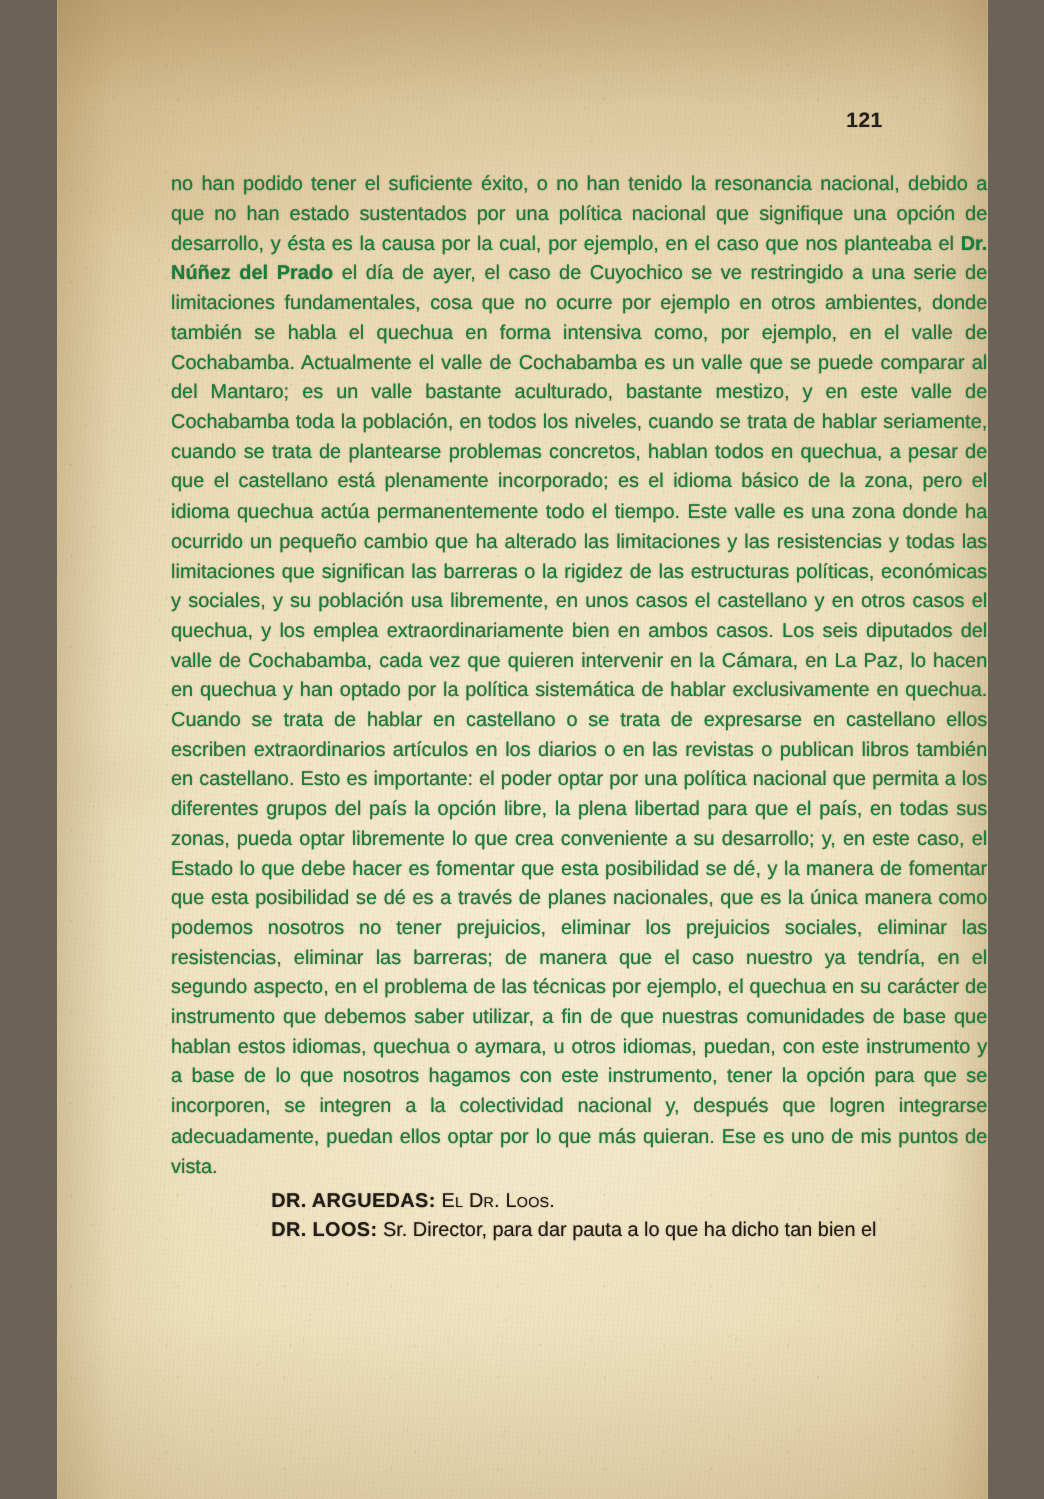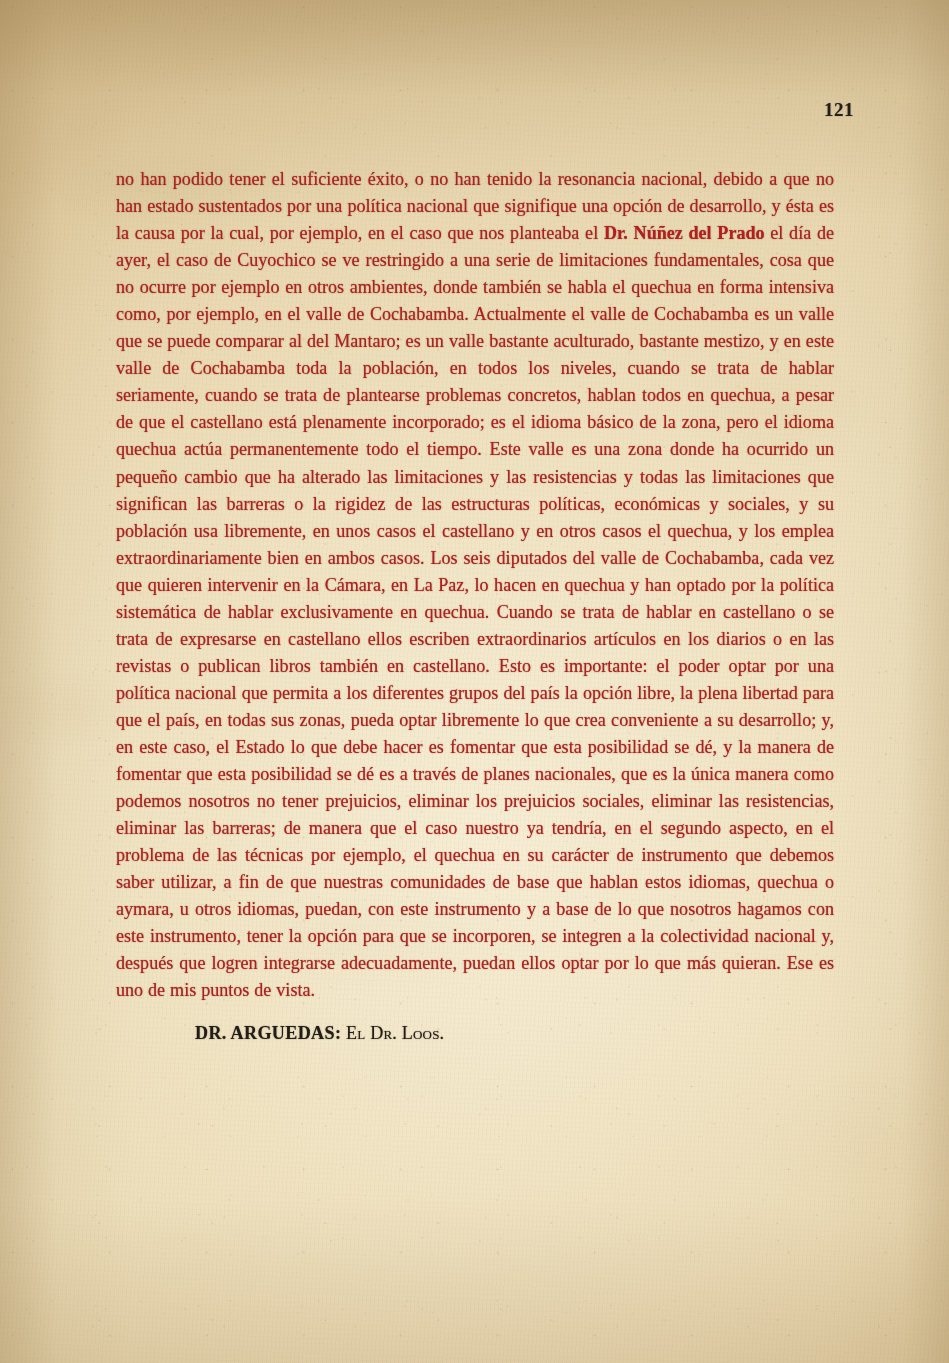--- a/index.html
+++ b/index.html
@@ -3,26 +3,26 @@
 <meta charset="utf-8">
 <style>
   html, body {
     margin: 0;
     padding: 0;
     background: #6b6258;
   }
 
   #page {
     position: relative;
-    width: 949px;
+    width: 846px;
     height: 1363px;
     margin: 0 auto;
     overflow: hidden;
     background-color: #e7d7b4;
-    font-family: Liberation Serif, serif;
+    font-family: Liberation Sans, sans-serif;
   }
 
   
   .paper-base {
     position: absolute;
     inset: 0;
     background:
       radial-gradient(ellipse 120% 95% at 52% 62%,
         rgba(247,238,214,0.95) 0%,
         rgba(240,226,192,0.70) 38%,
@@ -93,26 +93,26 @@
   }
 
   .textblock {
     position: absolute;
     left: 100px;
     top: 150px;
     width: 750px;
   }
 
   p.body {
-    margin: 16px;
+    margin: 4px;
     font-size: 18.1px;
     line-height: 27.05px;
     text-align: justify;
     text-align-last: left;
-    color: #b91c1c;
+    color: #15803d;
     word-spacing: .4px;
     text-shadow: 0 0 1.05px rgba(58,44,26,.55), 0 0 2.2px rgba(90,70,40,.14);
   }
 
   p.speaker {
     margin: 0;
     font-size: 18.1px;
     line-height: 27.05px;
     text-align: justify;
     text-align-last: left;
@@ -150,16 +150,17 @@
   <div class="content">
 
     <div class="folio">121</div>
 
     <div class="textblock">
 
       <p class="body"><span>no han podido tener el suficiente éxito, o no han tenido la resonancia nacional, debido a que no han estado sustentados por una política nacional que signifique una opción de desarrollo, y ésta es la causa por la cual, por ejemplo, en el caso que nos planteaba el </span><span class="bold-inline">Dr. Núñez del Prado</span><span> el día de ayer, el caso de Cuyochico se ve restringido a una serie de limitaciones fundamentales, cosa que no ocurre por ejemplo en otros ambientes, donde también se habla el quechua en forma intensiva como, por ejemplo, en el valle de Cochabamba. Actualmente el valle de Cochabamba es un valle que se puede comparar al del Mantaro; es un valle bastante aculturado, bastante mestizo, y en este valle de Cochabamba toda la población, en todos los niveles, cuando se trata de hablar seriamente, cuando se trata de plantearse problemas concretos, hablan todos en quechua, a pesar de que el castellano está plenamente incorporado; es el idioma básico de la zona, pero el idioma quechua actúa permanentemente todo el tiempo. Este valle es una zona donde ha ocurrido un pequeño cambio que ha alterado las limitaciones y las resistencias y todas las limitaciones que significan las barreras o la rigidez de las estructuras políticas, económicas y sociales, y su población usa libremente, en unos casos el castellano y en otros casos el quechua, y los emplea extraordinariamente bien en ambos casos. Los seis diputados del valle de Cochabamba, cada vez que quieren intervenir en la Cámara, en La Paz, lo hacen en quechua y han optado por la política sistemática de hablar exclusivamente en quechua. Cuando se trata de hablar en castellano o se trata de expresarse en castellano ellos escriben extraordinarios artículos en los diarios o en las revistas o publican libros también en castellano. Esto es importante: el poder optar por una política nacional que permita a los diferentes grupos del país la opción libre, la plena libertad para que el país, en todas sus zonas, pueda optar libremente lo que crea conveniente a su desarrollo; y, en este caso, el Estado lo que debe hacer es fomentar que esta posibilidad se dé, y la manera de fomentar que esta posibilidad se dé es a través de planes nacionales, que es la única manera como podemos nosotros no tener prejuicios, eliminar los prejuicios sociales, eliminar las resistencias, eliminar las barreras; de manera que el caso nuestro ya tendría, en el segundo aspecto, en el problema de las técnicas por ejemplo, el quechua en su carácter de instrumento que debemos saber utilizar, a fin de que nuestras comunidades de base que hablan estos idiomas, quechua o aymara, u otros idiomas, puedan, con este instrumento y a base de lo que nosotros hagamos con este  instrumento, tener la opción para que se incorporen, se integren a la colectividad nacional y, después que logren integrarse adecuadamente, puedan ellos optar por lo que más quieran. Ese es uno de mis puntos de vista.</span></p>
 
       <p class="speaker sp-first"><span class="spk-name">DR. ARGUEDAS:</span><span class="smallcaps"> <span>El Dr. Loos.</span></span></p>
 
+      <p class="speaker sp-second"><span class="spk-name">DR. LOOS:</span><span> <span>Sr. Director, para dar pauta a lo que ha dicho tan bien el</span></span></p>
 
     </div>
   </div>
 </div>
 
 </body></html>

